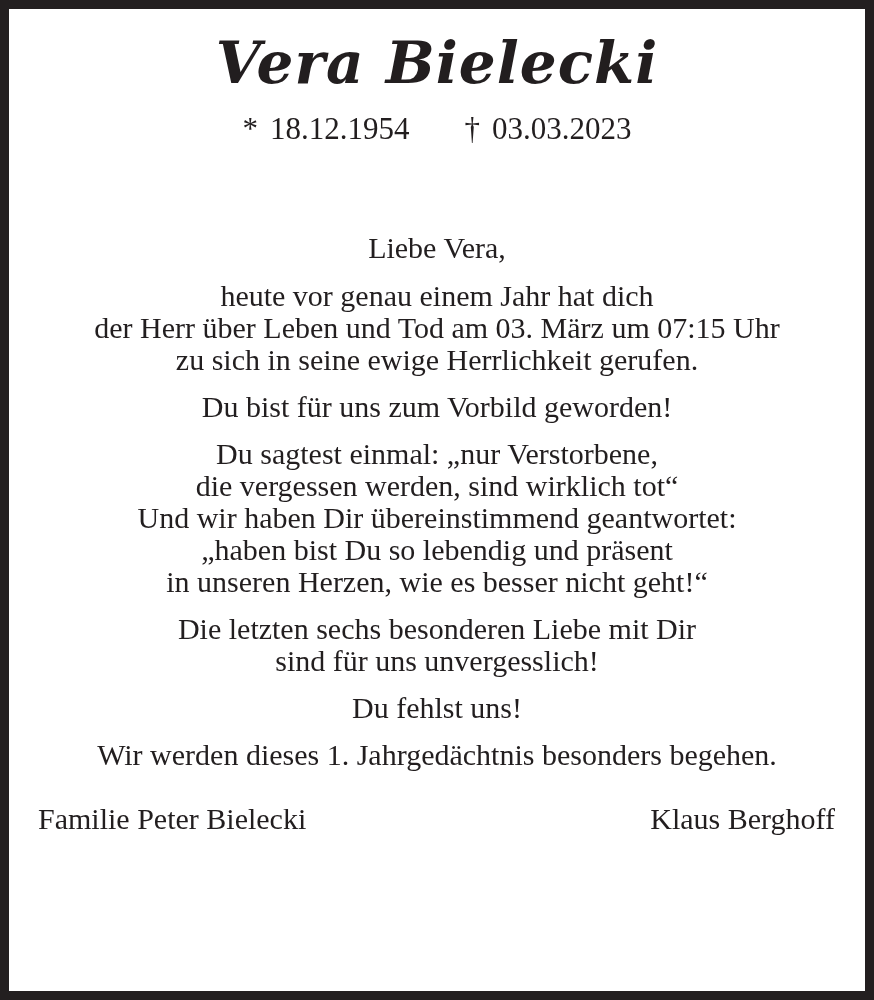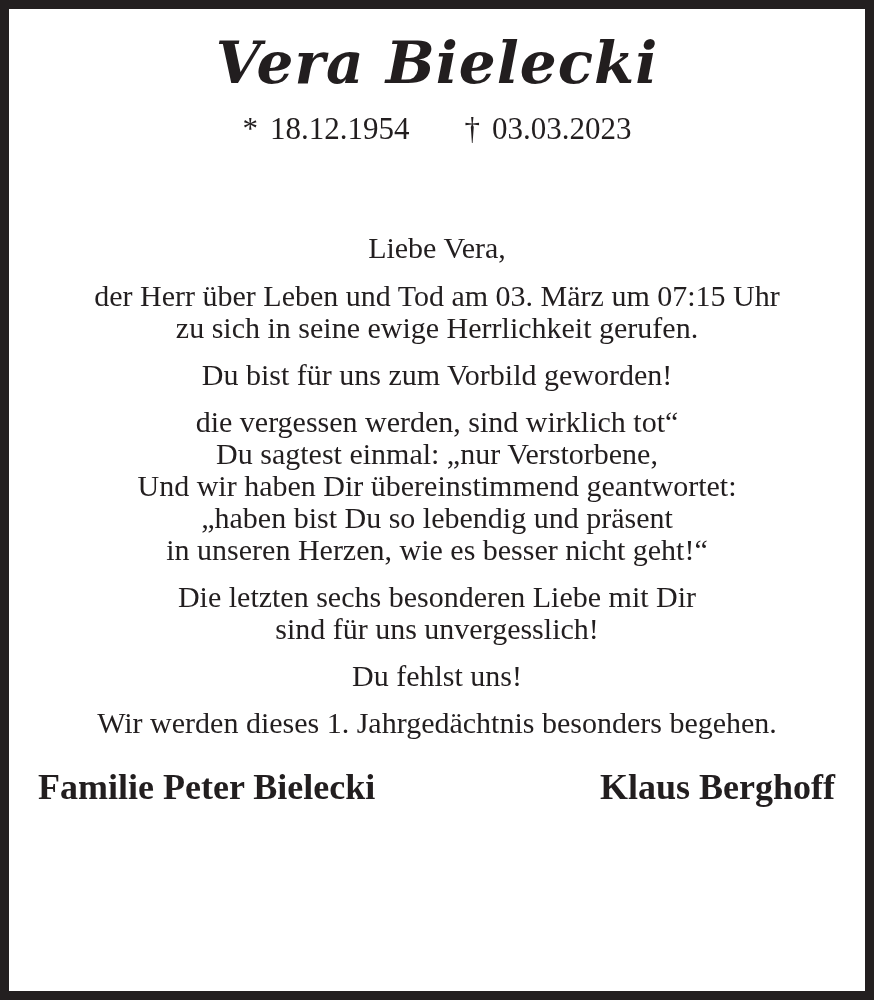--- a/index.html
+++ b/index.html
@@ -55,23 +55,23 @@
     line-height: 32px;
   }
   .para .line {
     white-space: nowrap;
   }
   .signatures {
     margin-top: 30px;
     padding: 0 30px 0 29px;
     display: flex;
     justify-content: space-between;
-    font-size: 36px;
+    font-size: 30px;
     line-height: 36px;
-    font-weight: bold;
+    font-weight: normal;
   }
 </style>
 </head>
 <body>
 
 <div class="page">
 
   <div class="title">Vera Bielecki</div>
 
   <div class="dates">
@@ -81,32 +81,33 @@
     </div>
     <div class="date-group">
       <span>†</span>
       <span>03.03.2023</span>
     </div>
   </div>
 
   <div class="salutation">Liebe Vera,</div>
 
   <div class="para">
+    <div class="line">heute vor genau einem Jahr hat dich</div>
     <div class="line">der Herr über Leben und Tod am 03. März um 07:15 Uhr</div>
     <div class="line">zu sich in seine ewige Herrlichkeit gerufen.</div>
   </div>
 
 
   <div class="para">
     <div class="line">Du bist für uns zum Vorbild geworden!</div>
   </div>
 
   <div class="para">
+    <div class="line">Du sagtest einmal: „nur Verstorbene,</div>
     <div class="line">die vergessen werden, sind wirklich tot“</div>
-    <div class="line">Du sagtest einmal: „nur Verstorbene,</div>
     <div class="line">Und wir haben Dir übereinstimmend geantwortet:</div>
     <div class="line">„haben bist Du so lebendig und präsent</div>
     <div class="line">in unseren Herzen, wie es besser nicht geht!“</div>
   </div>
 
   <div class="para">
     <div class="line">Die letzten sechs besonderen Liebe mit Dir</div>
     <div class="line">sind für uns unvergesslich!</div>
   </div>
 

